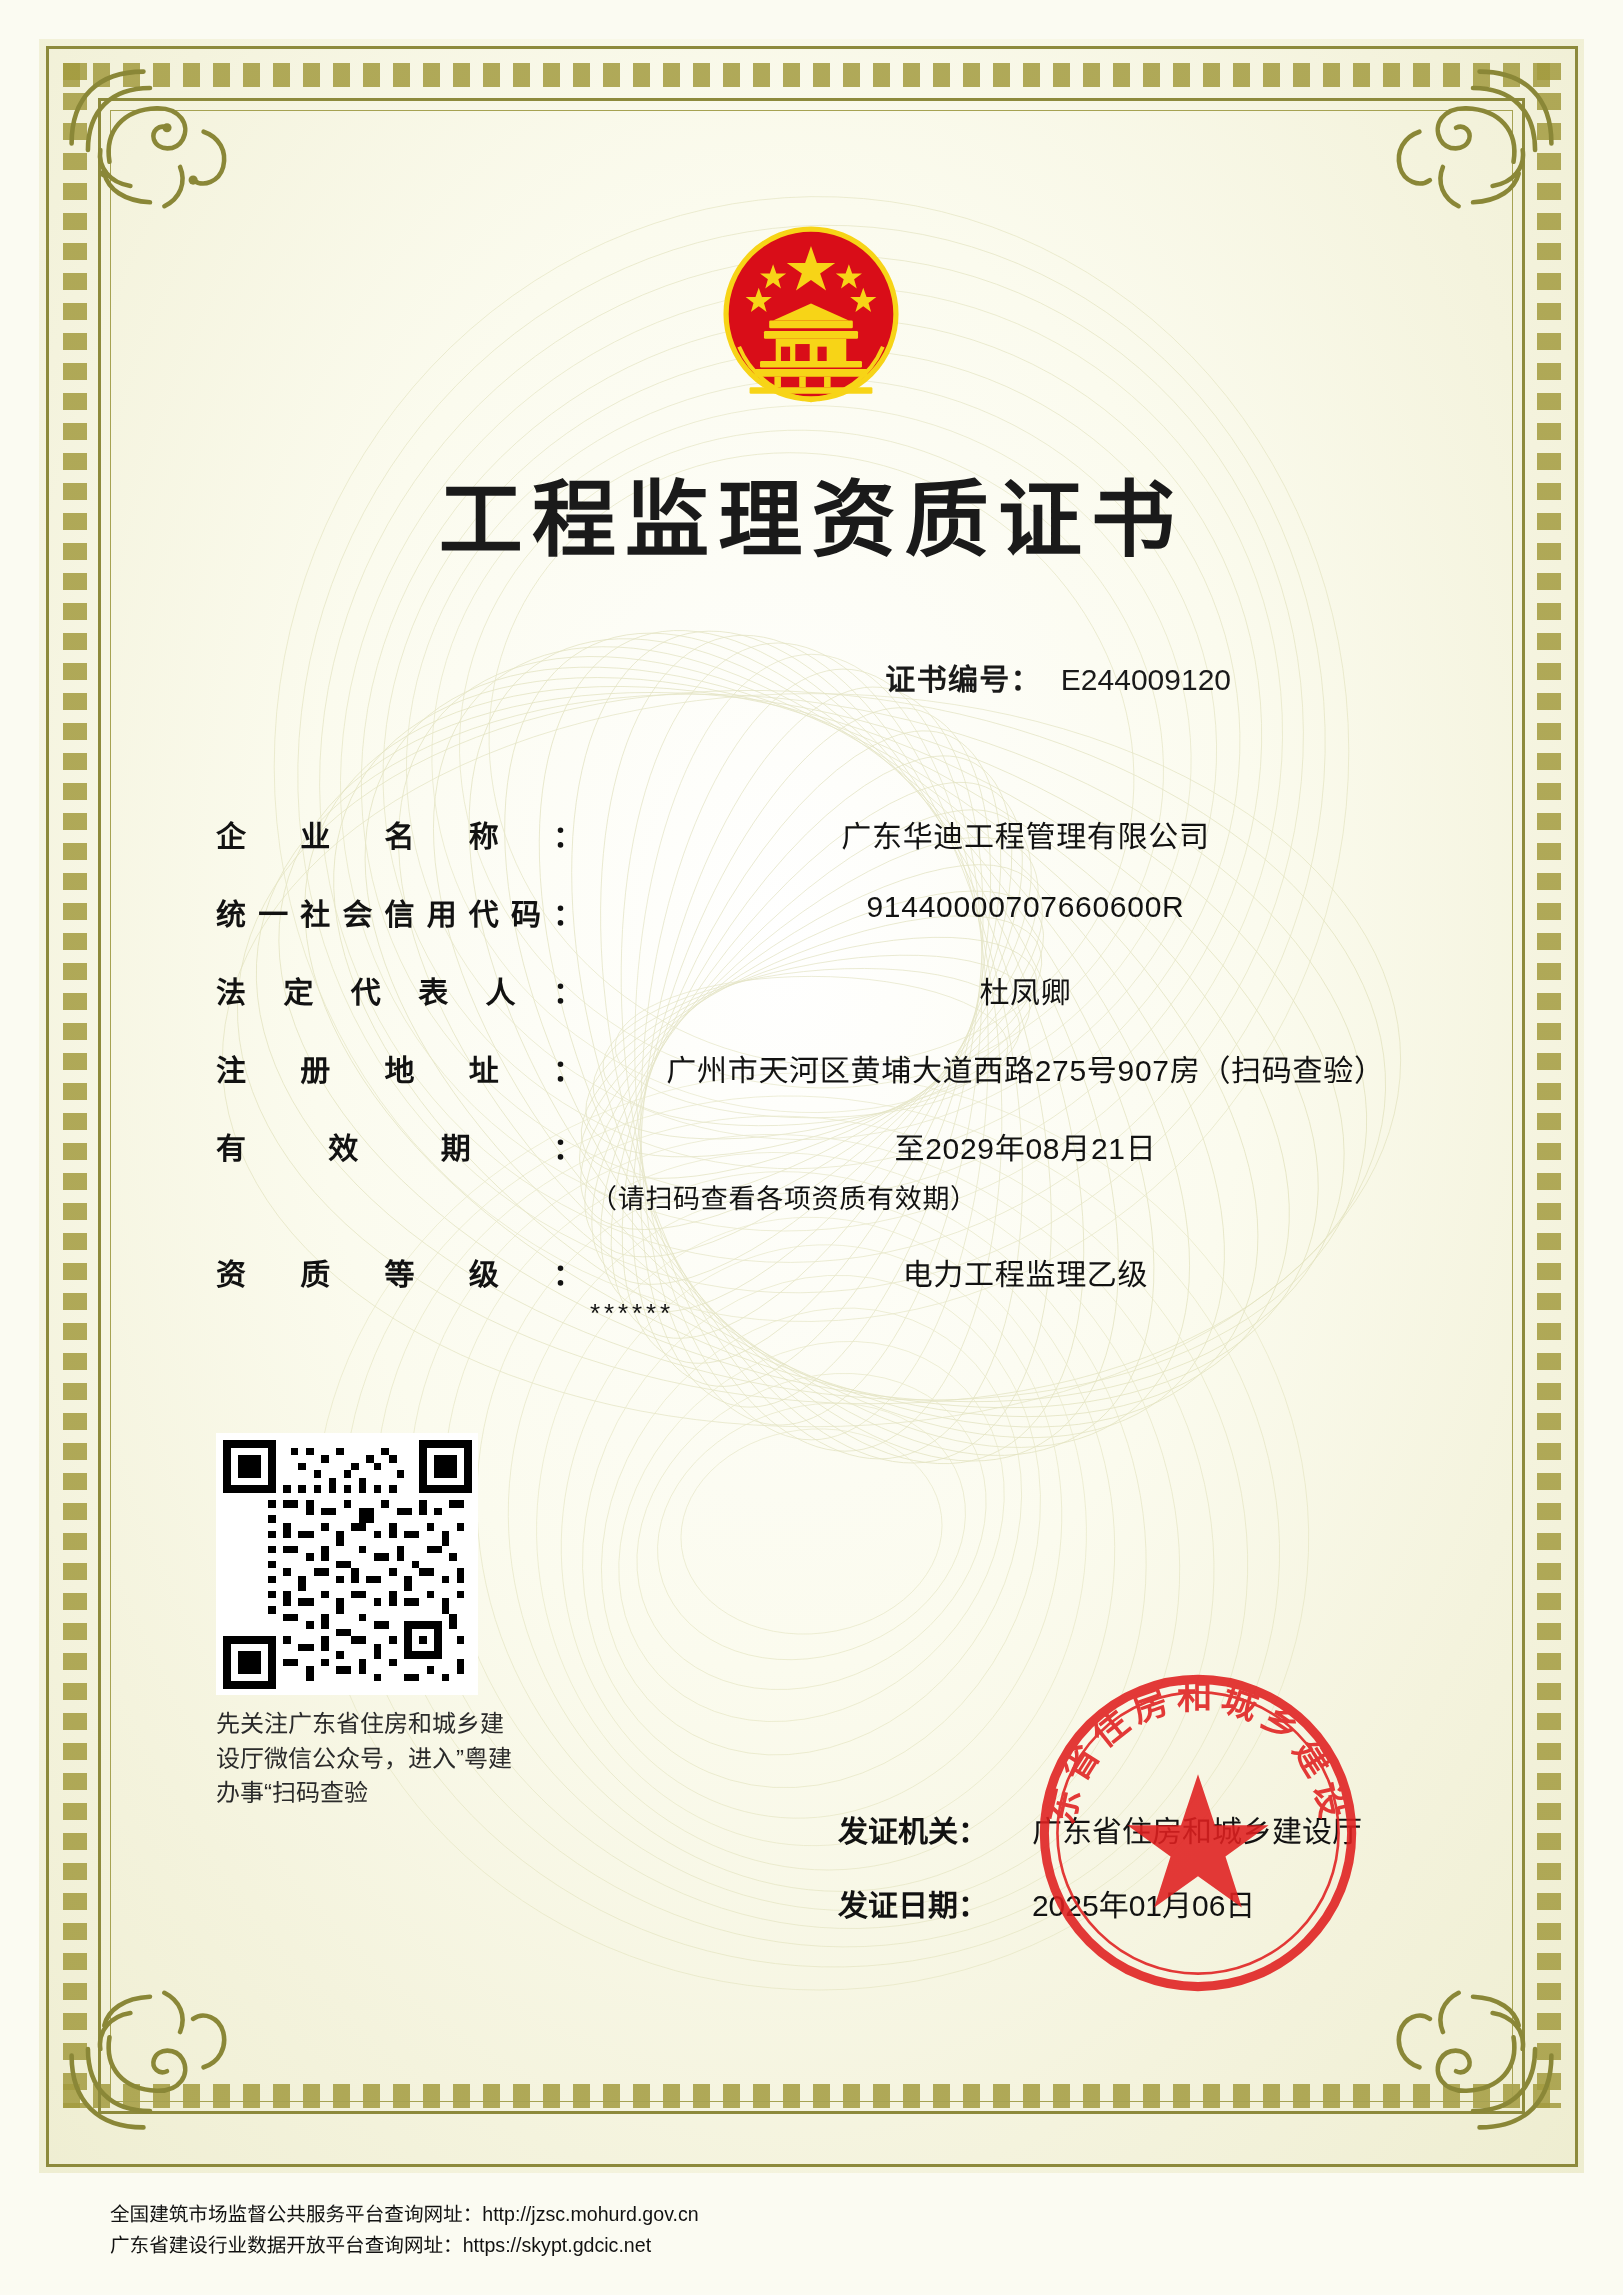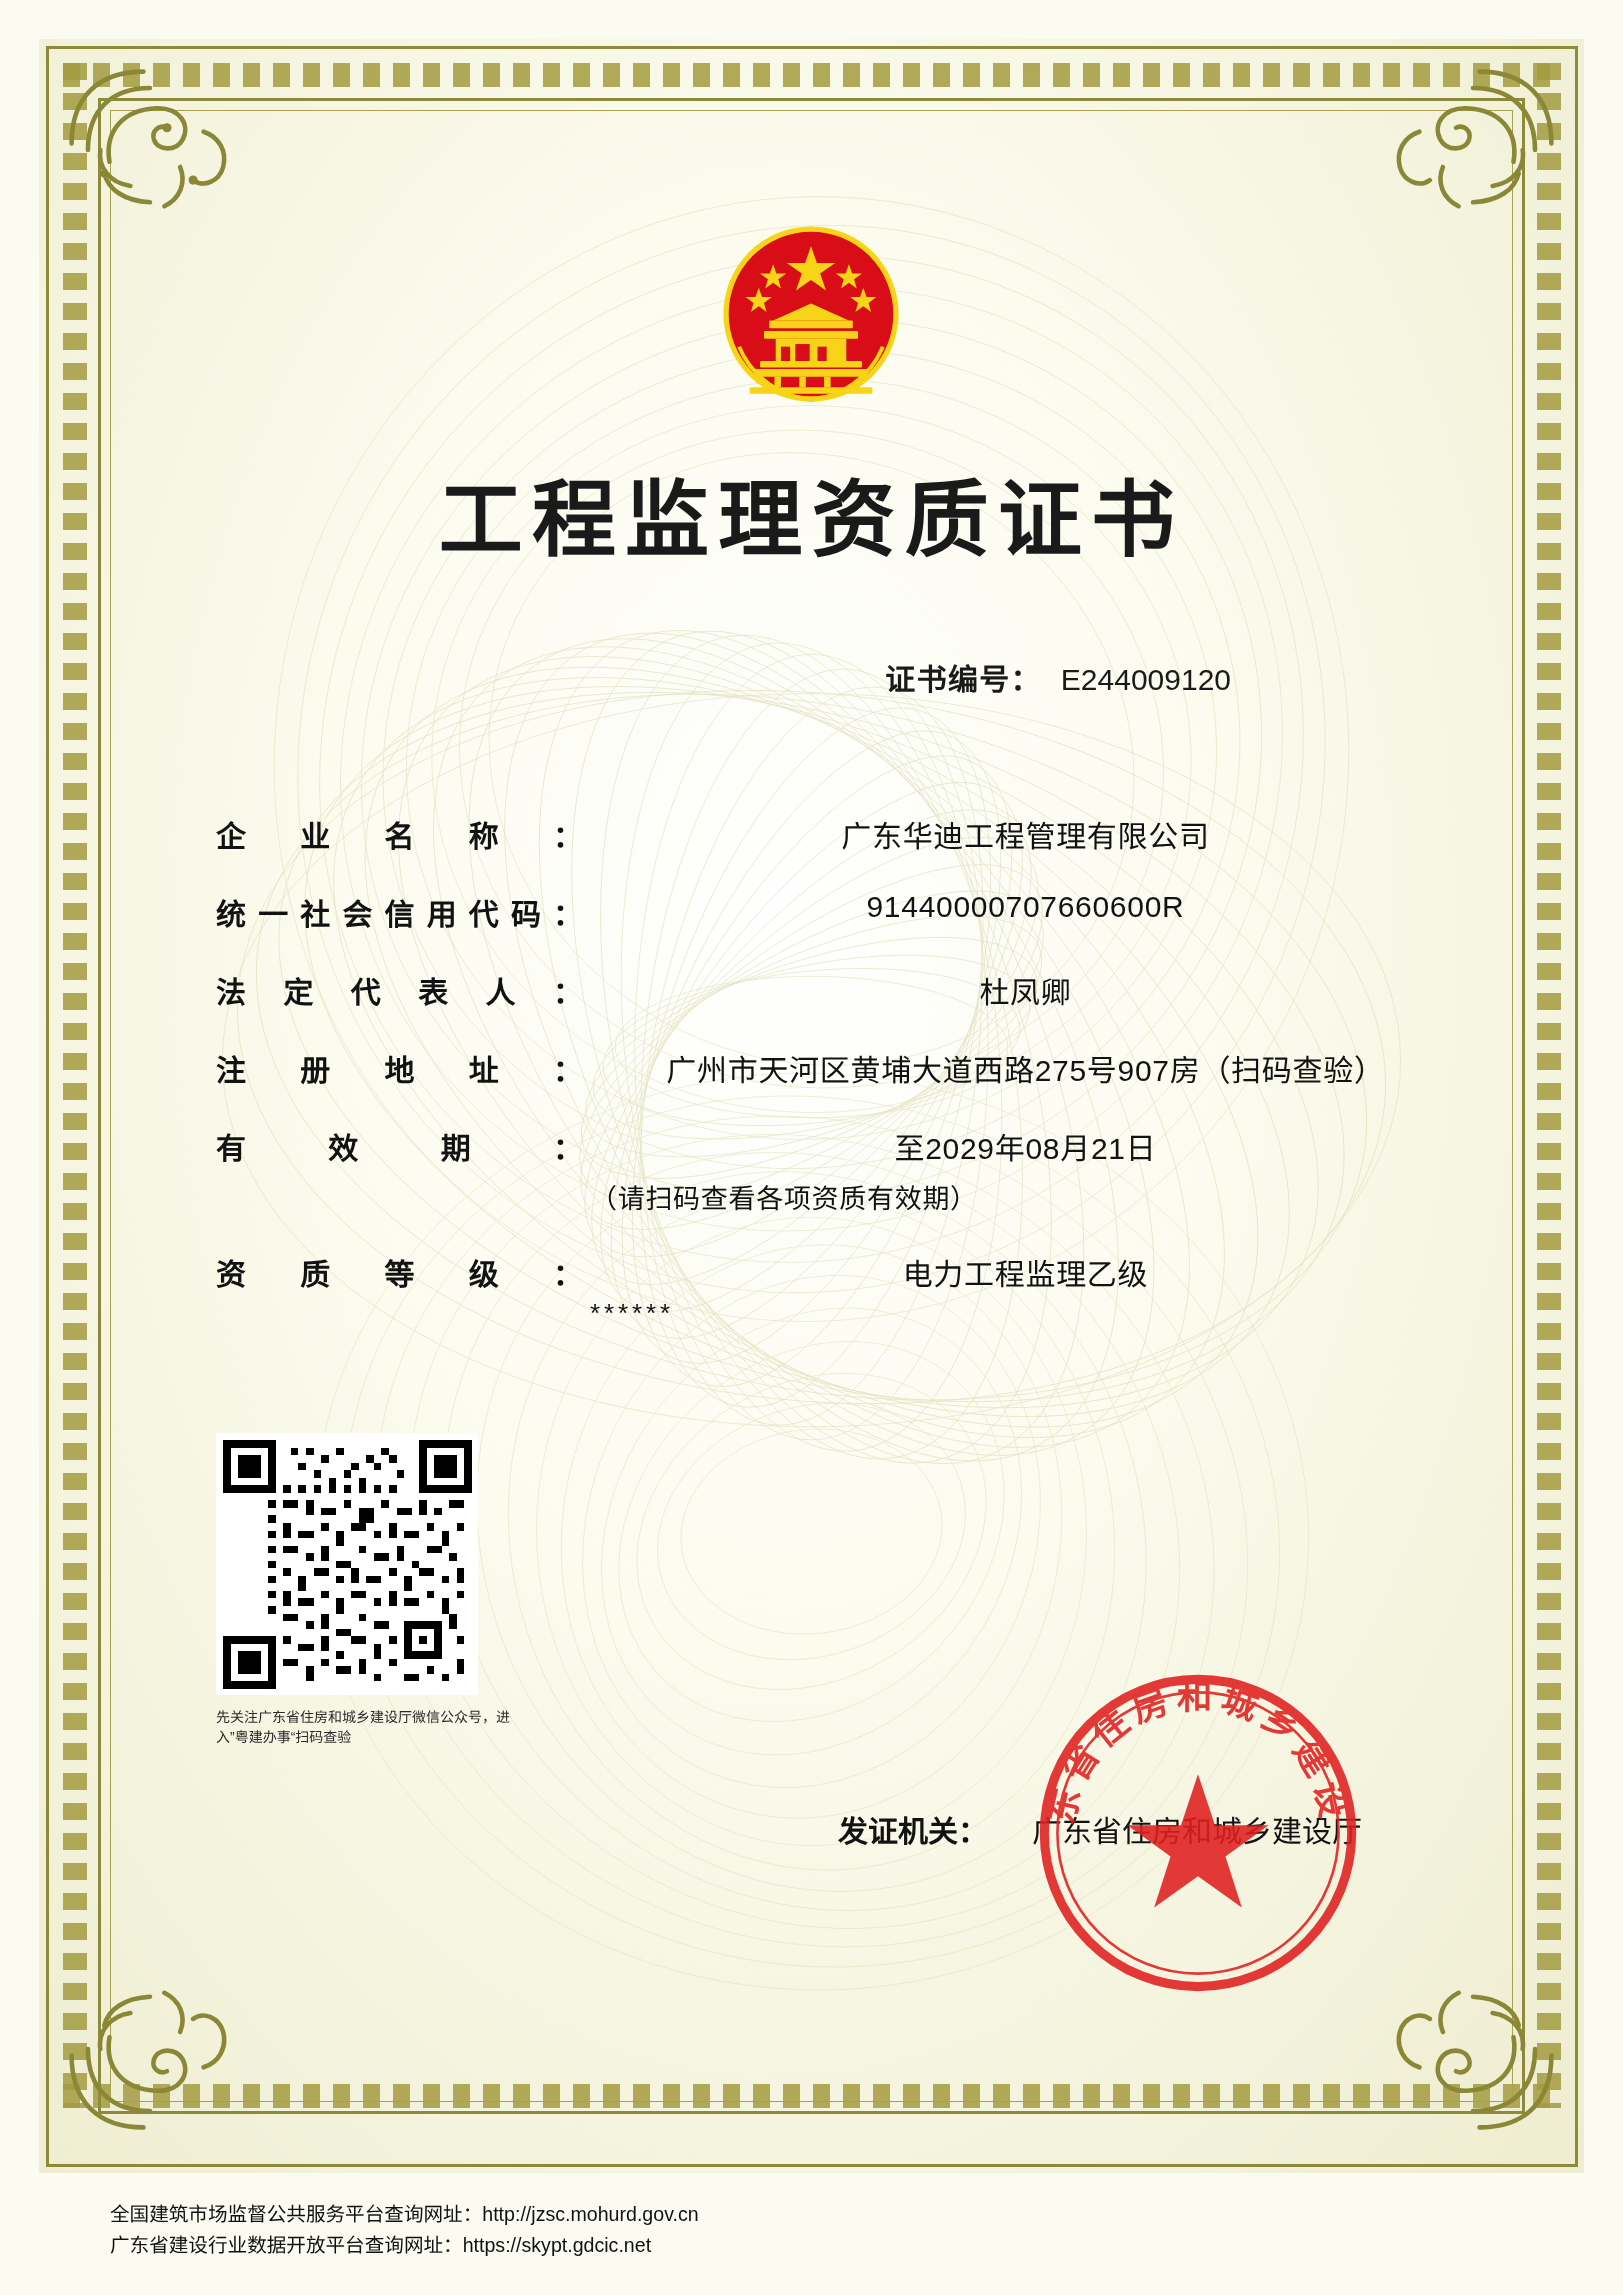--- a/index.html
+++ b/index.html
@@ -194,21 +194,21 @@
     width: 262px;
     height: 262px;
     background: #ffffff;
     padding: 6.5px;
     box-sizing: border-box;
   }
   .qr svg { display:block; width: 249px; height: 249px; }
   .qr-note {
     margin-top: 11.8px;
     width: 308px;
-    font-size: 14px;
+    font-size: 24px;
     line-height: 1.45;
     color: #2a2a2a;
   }
 
   
   .issuer {
     position: absolute;
     left: 838px;
     top: 1807px;
     width: 655px;
@@ -663,20 +663,24 @@
       </svg>
     </div>
     <div class="qr-note">先关注广东省住房和城乡建设厅微信公众号，进入”粤建办事“扫码查验</div>
   </div>
 
   <div class="issuer">
     <div class="irow">
       <div class="ilabel">发证机关：</div>
       <div class="ivalue">广东省住房和城乡建设厅</div>
     </div>
+    <div class="irow">
+      <div class="ilabel">发证日期：</div>
+      <div class="ivalue">2025年01月06日</div>
+    </div>
   </div>
 
   <div class="seal">
     <svg viewBox="0 0 520 520" xmlns="http://www.w3.org/2000/svg">
       <defs>
         <path id="sealArc" d="M 70 260 A 190 190 0 1 1 450 260"></path>
       </defs>
       <g opacity="0.88">
         <circle cx="260" cy="260" r="235" fill="none" stroke="#e01f1f" stroke-width="14"></circle>
         <circle cx="260" cy="260" r="215" fill="none" stroke="#e01f1f" stroke-width="4"></circle>

